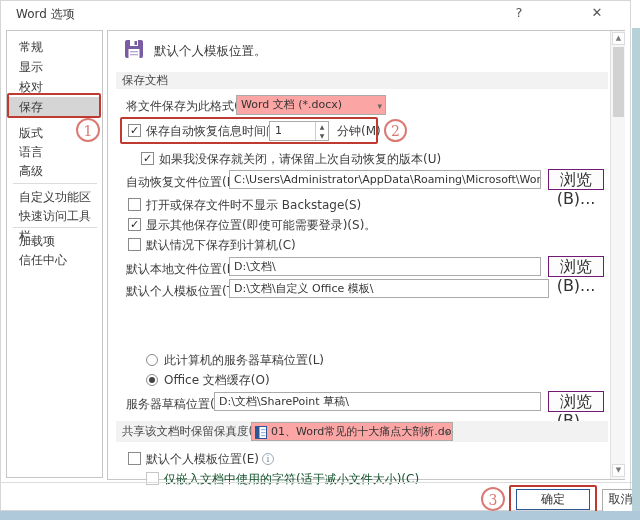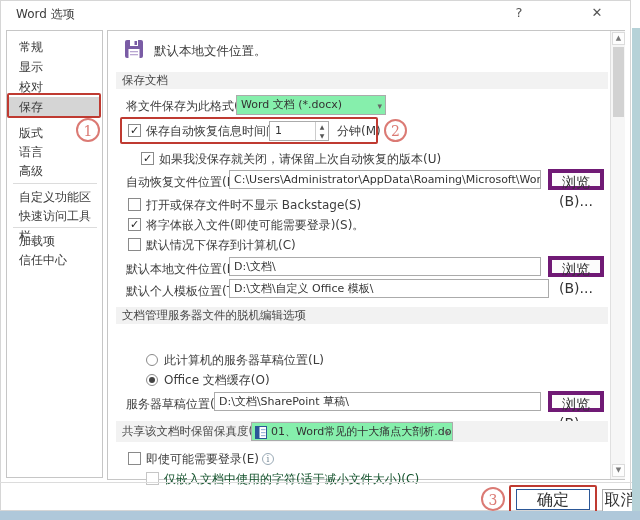--- a/index.html
+++ b/index.html
@@ -13,41 +13,41 @@
   .sidebar { position:absolute; left:6px; top:30px; width:97px; height:448px; background:#fff; border:1px solid #c6c6c6; }
   .side-item { position:absolute; left:2px; width:92px; height:20px; line-height:20px; padding-left:10px; font-size:12px; color:#3c3c3c; }
   .side-item.sel { background:#d5d5d5; }
   .side-sep { position:absolute; left:6px; width:84px; border-top:1px solid #dcdcdc; }
 
   .main { position:absolute; left:107px; top:30px; width:518px; height:450px; background:#fff; border:1px solid #c6c6c6; }
   .band { position:absolute; left:8px; width:492px; height:17px; background:#f2f2f2; font-size:11.5px; line-height:17px; color:#474747; padding-left:6px; }
   .lbl { position:absolute; font-size:12px; color:#3c3c3c; white-space:nowrap; }
   .lbl.dis { color:#14532d; }
   .inp { position:absolute; border:1px solid #ababab; background:#fff; font-size:11px; line-height:15px; color:#333; padding:1px 4px; white-space:nowrap; overflow:hidden; }
-  .btn-browse { position:absolute; border:4px solid #701a75; background:#fcfcfc; font-size:14px; text-align:center; color:#333; }
+  .btn-browse { position:absolute; border:1px solid #701a75; background:#fcfcfc; font-size:16px; text-align:center; color:#333; }
   .cb { position:absolute; width:13px; height:13px; border:1px solid #8a8a8a; background:#fff; font-size:11px; line-height:11px; text-align:center; color:#222; }
   .cb.dis { border-color:#c6c6c6; color:#bbb; }
   .radio { position:absolute; width:12px; height:12px; border:1px solid #8a8a8a; border-radius:50%; background:#fff; }
   .radio.sel::after { content:""; position:absolute; left:2px; top:2px; width:6px; height:6px; border-radius:50%; background:#444; }
-  .dropdown { position:absolute; border:1px solid #ababab; background:#86efac; font-size:11px; line-height:16px; color:#333; padding:1px 16px 1px 4px; white-space:nowrap; overflow:hidden; }
+  .dropdown { position:absolute; border:1px solid #ababab; background:#fca5a5; font-size:11px; line-height:16px; color:#333; padding:1px 16px 1px 4px; white-space:nowrap; overflow:hidden; }
   .caret { position:absolute; right:3px; top:2px; font-size:9px; color:#666; }
   .spin { position:absolute; border:1px solid #ababab; background:#fff; }
   .spin .val { position:absolute; left:5px; top:2px; font-size:11px; color:#333; }
   .spin .arrows { position:absolute; right:0; top:0; width:13px; height:100%; border-left:1px solid #ccc; font-size:6px; color:#555; text-align:center; line-height:9px; }
   .info-i { display:inline-block; width:12px; height:12px; border:1px solid #9aaab6; border-radius:50%; font-size:9px; line-height:11px; text-align:center; color:#7b8d9a; font-family:"DejaVu Serif",serif; vertical-align:1px; margin-left:3px; }
 
   .redbox { position:absolute; border:2px solid #bf3a31; border-radius:2px; pointer-events:none; }
   .ann { position:absolute; border:2px solid #db7a74; border-radius:50%; color:#db7a74; text-align:center; font-size:14px; font-family:"DejaVu Serif",serif; }
 
   .scrollbar { position:absolute; left:502px; top:0; width:15px; height:448px; background:#f6f6f6; border-left:1px solid #e0e0e0; }
   .sb-btn { position:absolute; left:1px; width:13px; height:13px; background:#fdfdfd; border:1px solid #dcdcdc; font-size:7px; line-height:11px; text-align:center; color:#7a7a7a; }
   .sb-thumb { position:absolute; left:2px; top:16px; width:11px; height:70px; background:#d2d2d2; }
 
   .footer-sep { position:absolute; left:0; top:482px; width:640px; border-top:1px solid #dcdcdc; }
-  .btn { position:absolute; background:#fff; font-size:16px; text-align:center; line-height:19px; color:#333; }
+  .btn { position:absolute; background:#fff; font-size:12px; text-align:center; line-height:19px; color:#333; }
   .btn-ok { border:1px solid #2b5797; }
   .btn-cancel { border:1px solid #ababab; }
 
   .strip-bottom { position:absolute; left:0; top:511px; width:640px; height:9px; background:#afc8da; }
   .strip-right { position:absolute; left:632px; top:28px; width:8px; height:483px; background:#b6d2d8; }
 </style>
 </head>
 <body>
 
 <div class="screen">
@@ -79,21 +79,21 @@
   <div class="main">
 
     <svg style="position:absolute; left:16px; top:8px;" width="20" height="20" viewBox="0 0 20 20">
       <rect x="1" y="1" width="18" height="18" rx="2" fill="#7a5ca5"></rect>
       <rect x="6" y="1" width="8" height="6" fill="#ffffff"></rect>
       <rect x="10.5" y="2" width="2.5" height="4" fill="#7a5ca5"></rect>
       <rect x="4.5" y="10" width="11" height="9" fill="#ffffff"></rect>
       <rect x="6" y="12" width="8" height="1.3" fill="#b9a6d2"></rect>
       <rect x="6" y="15" width="8" height="1.3" fill="#b9a6d2"></rect>
     </svg>
-    <div class="lbl" style="left:46px; top:12px; font-size:12.5px;">默认本地文件位置。</div>
+    <div class="lbl" style="left:46px; top:12px; font-size:12.5px;">默认个人模板位置。</div>
 
     <div class="band" style="top:41px;">保存文档</div>
 
     <div class="lbl" style="left:18px; top:67px;">将文件保存为此格式(F):</div>
     <div class="dropdown" style="left:128px; top:64px; width:150px; height:20px;">
       <span>Word 文档 (*.docx)</span>
       <span class="caret">▾</span>
     </div>
 
     <div class="cb" style="left:20px; top:93px;"><span>✓</span></div>
@@ -111,33 +111,32 @@
     <div class="lbl" style="left:51px; top:120px;">如果我没保存就关闭，请保留上次自动恢复的版本(U)</div>
 
     <div class="lbl" style="left:18px; top:143px;">自动恢复文件位置(R):</div>
     <div class="inp" style="left:121px; top:139px; width:312px; height:19px;">C:\Users\Administrator\AppData\Roaming\Microsoft\Word\</div>
     <div class="btn-browse" style="left:440px; top:138px; width:56px; height:21px; line-height:19px;">浏览(B)...</div>
 
     <div class="cb" style="left:20px; top:167px;"></div>
     <div class="lbl" style="left:38px; top:166px;">打开或保存文件时不显示 Backstage(S)</div>
 
     <div class="cb" style="left:20px; top:187px;"><span>✓</span></div>
-    <div class="lbl" style="left:38px; top:186px;">将字体嵌入文件(即使可能需要登录)(S)。</div>
+    <div class="lbl" style="left:38px; top:186px;">显示其他保存位置(即使可能需要登录)(S)。</div>
 
     <div class="cb" style="left:20px; top:207px;"></div>
     <div class="lbl" style="left:38px; top:206px;">默认情况下保存到计算机(C)</div>
 
     <div class="lbl" style="left:18px; top:230px;">默认本地文件位置(I):</div>
     <div class="inp" style="left:121px; top:226px; width:312px; height:19px;">D:\文档\</div>
     <div class="btn-browse" style="left:440px; top:225px; width:56px; height:21px; line-height:19px;">浏览(B)...</div>
 
     <div class="lbl" style="left:18px; top:252px;">默认个人模板位置(T):</div>
     <div class="inp" style="left:121px; top:248px; width:320px; height:19px;">D:\文档\自定义 Office 模板\</div>
 
-    <div class="band" style="top:276px;">文档管理服务器文件的脱机编辑选项</div>
 
 
     <div class="radio" style="left:38px; top:323px;"></div>
     <div class="lbl" style="left:56px; top:321px;">此计算机的服务器草稿位置(L)</div>
 
     <div class="radio sel" style="left:38px; top:343px;"></div>
     <div class="lbl" style="left:56px; top:341px;">Office 文档缓存(O)</div>
 
     <div class="lbl" style="left:18px; top:365px;">服务器草稿位置(V):</div>
     <div class="inp" style="left:106px; top:361px; width:327px; height:19px;">D:\文档\SharePoint 草稿\</div>
@@ -150,21 +149,21 @@
         <rect x="0.5" y="0.5" width="4" height="12" fill="#2b5797"></rect>
         <rect x="6" y="3" width="4.5" height="1.2" fill="#9bb6d8"></rect>
         <rect x="6" y="6" width="4.5" height="1.2" fill="#9bb6d8"></rect>
         <rect x="6" y="9" width="4.5" height="1.2" fill="#9bb6d8"></rect>
       </svg>
       <span>01、Word常见的十大痛点大剖析.docx</span>
       <span class="caret">▾</span>
     </div>
 
     <div class="cb" style="left:20px; top:421px;"></div>
-    <div class="lbl" style="left:38px; top:420px;"><span>即使可能需要登录(E)</span><span class="info-i">i</span></div>
+    <div class="lbl" style="left:38px; top:420px;"><span>默认个人模板位置(E)</span><span class="info-i">i</span></div>
 
     <div class="cb dis" style="left:38px; top:441px;"></div>
     <div class="lbl dis" style="left:56px; top:440px;">仅嵌入文档中使用的字符(适于减小文件大小)(C)</div>
 
     <div class="scrollbar">
       <div class="sb-btn" style="top:1px;">▲</div>
       <div class="sb-thumb"></div>
       <div class="sb-btn" style="top:433px;">▼</div>
     </div>
   </div>

